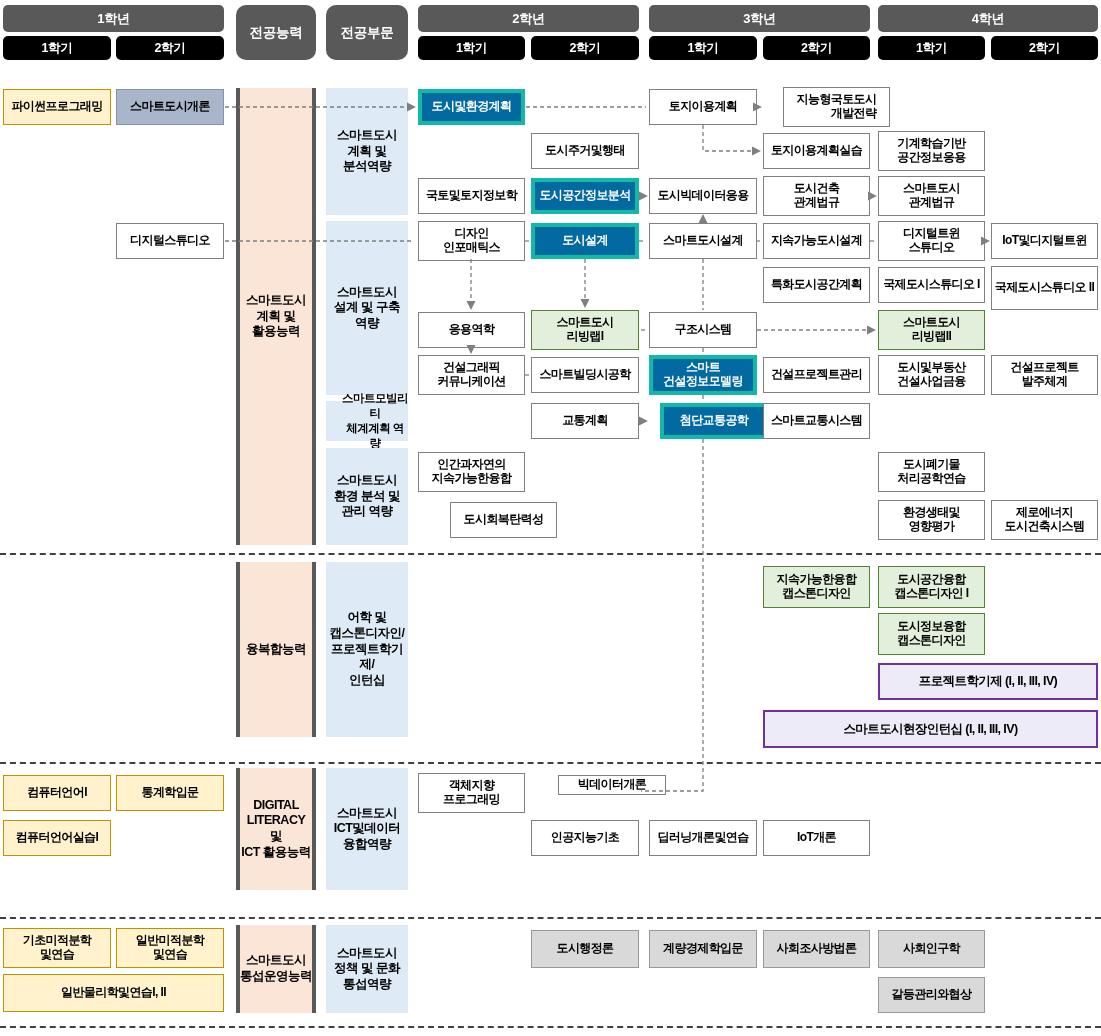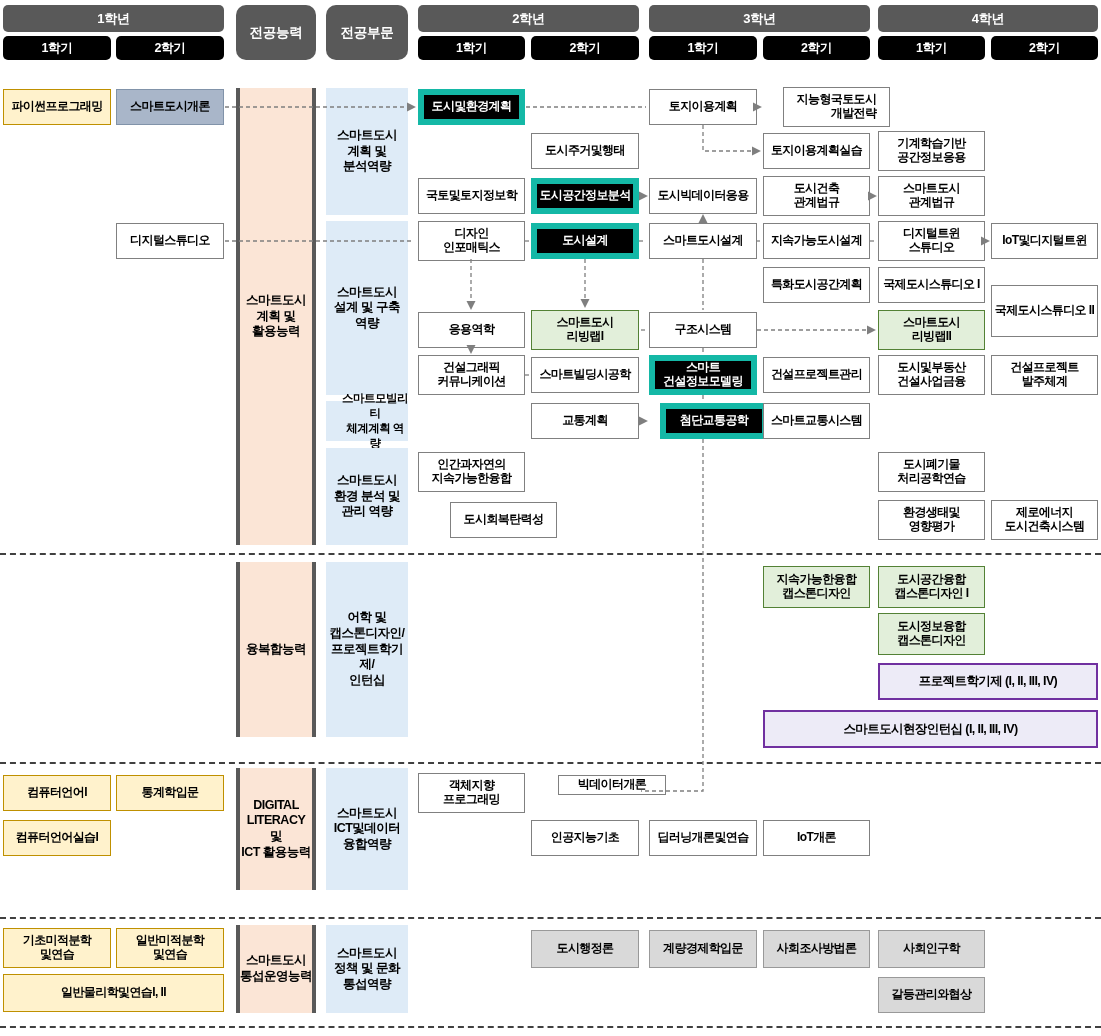--- a/index.html
+++ b/index.html
@@ -22,21 +22,21 @@
   }
   .ability{background:#fbe5d6;border-left:4px solid #595959;border-right:4px solid #595959;font-size:12.5px;}
   .sector{background:#deebf7;font-size:12.5px;}
   .sector.small{font-size:11.5px;line-height:1.3;}
   .box{
     display:flex;align-items:center;justify-content:center;text-align:center;
     font-size:12px;font-weight:bold;color:#000;white-space:pre-line;
     letter-spacing:-0.6px;line-height:1.15;background:#fff;border:1px solid #808080;
   }
   .box.white{background:#ffffff;border:1px solid #808080;}
-  .box.red{background:#000000;border:6px solid #14b8a6;color:#ffffff;text-align:center;}
+  .box.red{background:#0369a1;border:4px solid #14b8a6;color:#ffffff;text-align:center;}
   .box.yellow{background:#fff2cc;border:1px solid #bf9000;}
   .box.bluegray{background:#a9b6c9;border:1px solid #8193a9;}
   .box.green{background:#e2efda;border:1px solid #538135;}
   .box.purple{background:#edebf7;border:2px solid #7030a0;font-size:12.5px;}
   .box.gray{background:#d9d9d9;border:1px solid #999999;}
   .sepline{border-top:2px dashed #404040;height:0;}
   svg.edges{position:absolute;left:0;top:0;pointer-events:none;}
 </style>
 </head>
 <body>
@@ -108,21 +108,21 @@
     <div class="abs box white" style="left: 418px; top: 221px; width: 107px; height: 40px;">디자인
 인포매틱스</div>
     <div class="abs box red" style="left: 531px; top: 223px; width: 108px; height: 36px;">도시설계</div>
     <div class="abs box white" style="left: 649px; top: 223px; width: 108px; height: 36px;">스마트도시설계</div>
     <div class="abs box white" style="left: 763px; top: 223px; width: 107px; height: 36px;">지속가능도시설계</div>
     <div class="abs box white" style="left: 878px; top: 221px; width: 107px; height: 40px;">디지털트윈
 스튜디오</div>
     <div class="abs box white" style="left: 991px; top: 223px; width: 107px; height: 36px;">IoT및디지털트윈</div>
     <div class="abs box white" style="left: 763px; top: 267px; width: 107px; height: 36px;">특화도시공간계획</div>
     <div class="abs box white" style="left: 878px; top: 267px; width: 107px; height: 36px;">국제도시스튜디오 I</div>
-    <div class="abs box white" style="left: 991px; top: 285px; width: 107px; height: 52px;">국제도시스튜디오 II</div>
+    <div class="abs box white" style="left: 991px; top: 266px; width: 107px; height: 44px;">국제도시스튜디오 II</div>
     <div class="abs box white" style="left: 418px; top: 312px; width: 107px; height: 36px;">응용역학</div>
     <div class="abs box green" style="left: 531px; top: 310px; width: 108px; height: 40px;">스마트도시
 리빙랩I</div>
     <div class="abs box white" style="left: 649px; top: 312px; width: 108px; height: 36px;">구조시스템</div>
     <div class="abs box green" style="left: 878px; top: 310px; width: 107px; height: 40px;">스마트도시
 리빙랩II</div>
     <div class="abs box white" style="left: 418px; top: 355px; width: 107px; height: 40px;">건설그래픽
 커뮤니케이션</div>
     <div class="abs box white" style="left: 531px; top: 357px; width: 108px; height: 36px;">스마트빌딩시공학</div>
     <div class="abs box red" style="left: 649px; top: 355px; width: 108px; height: 40px;">스마트

